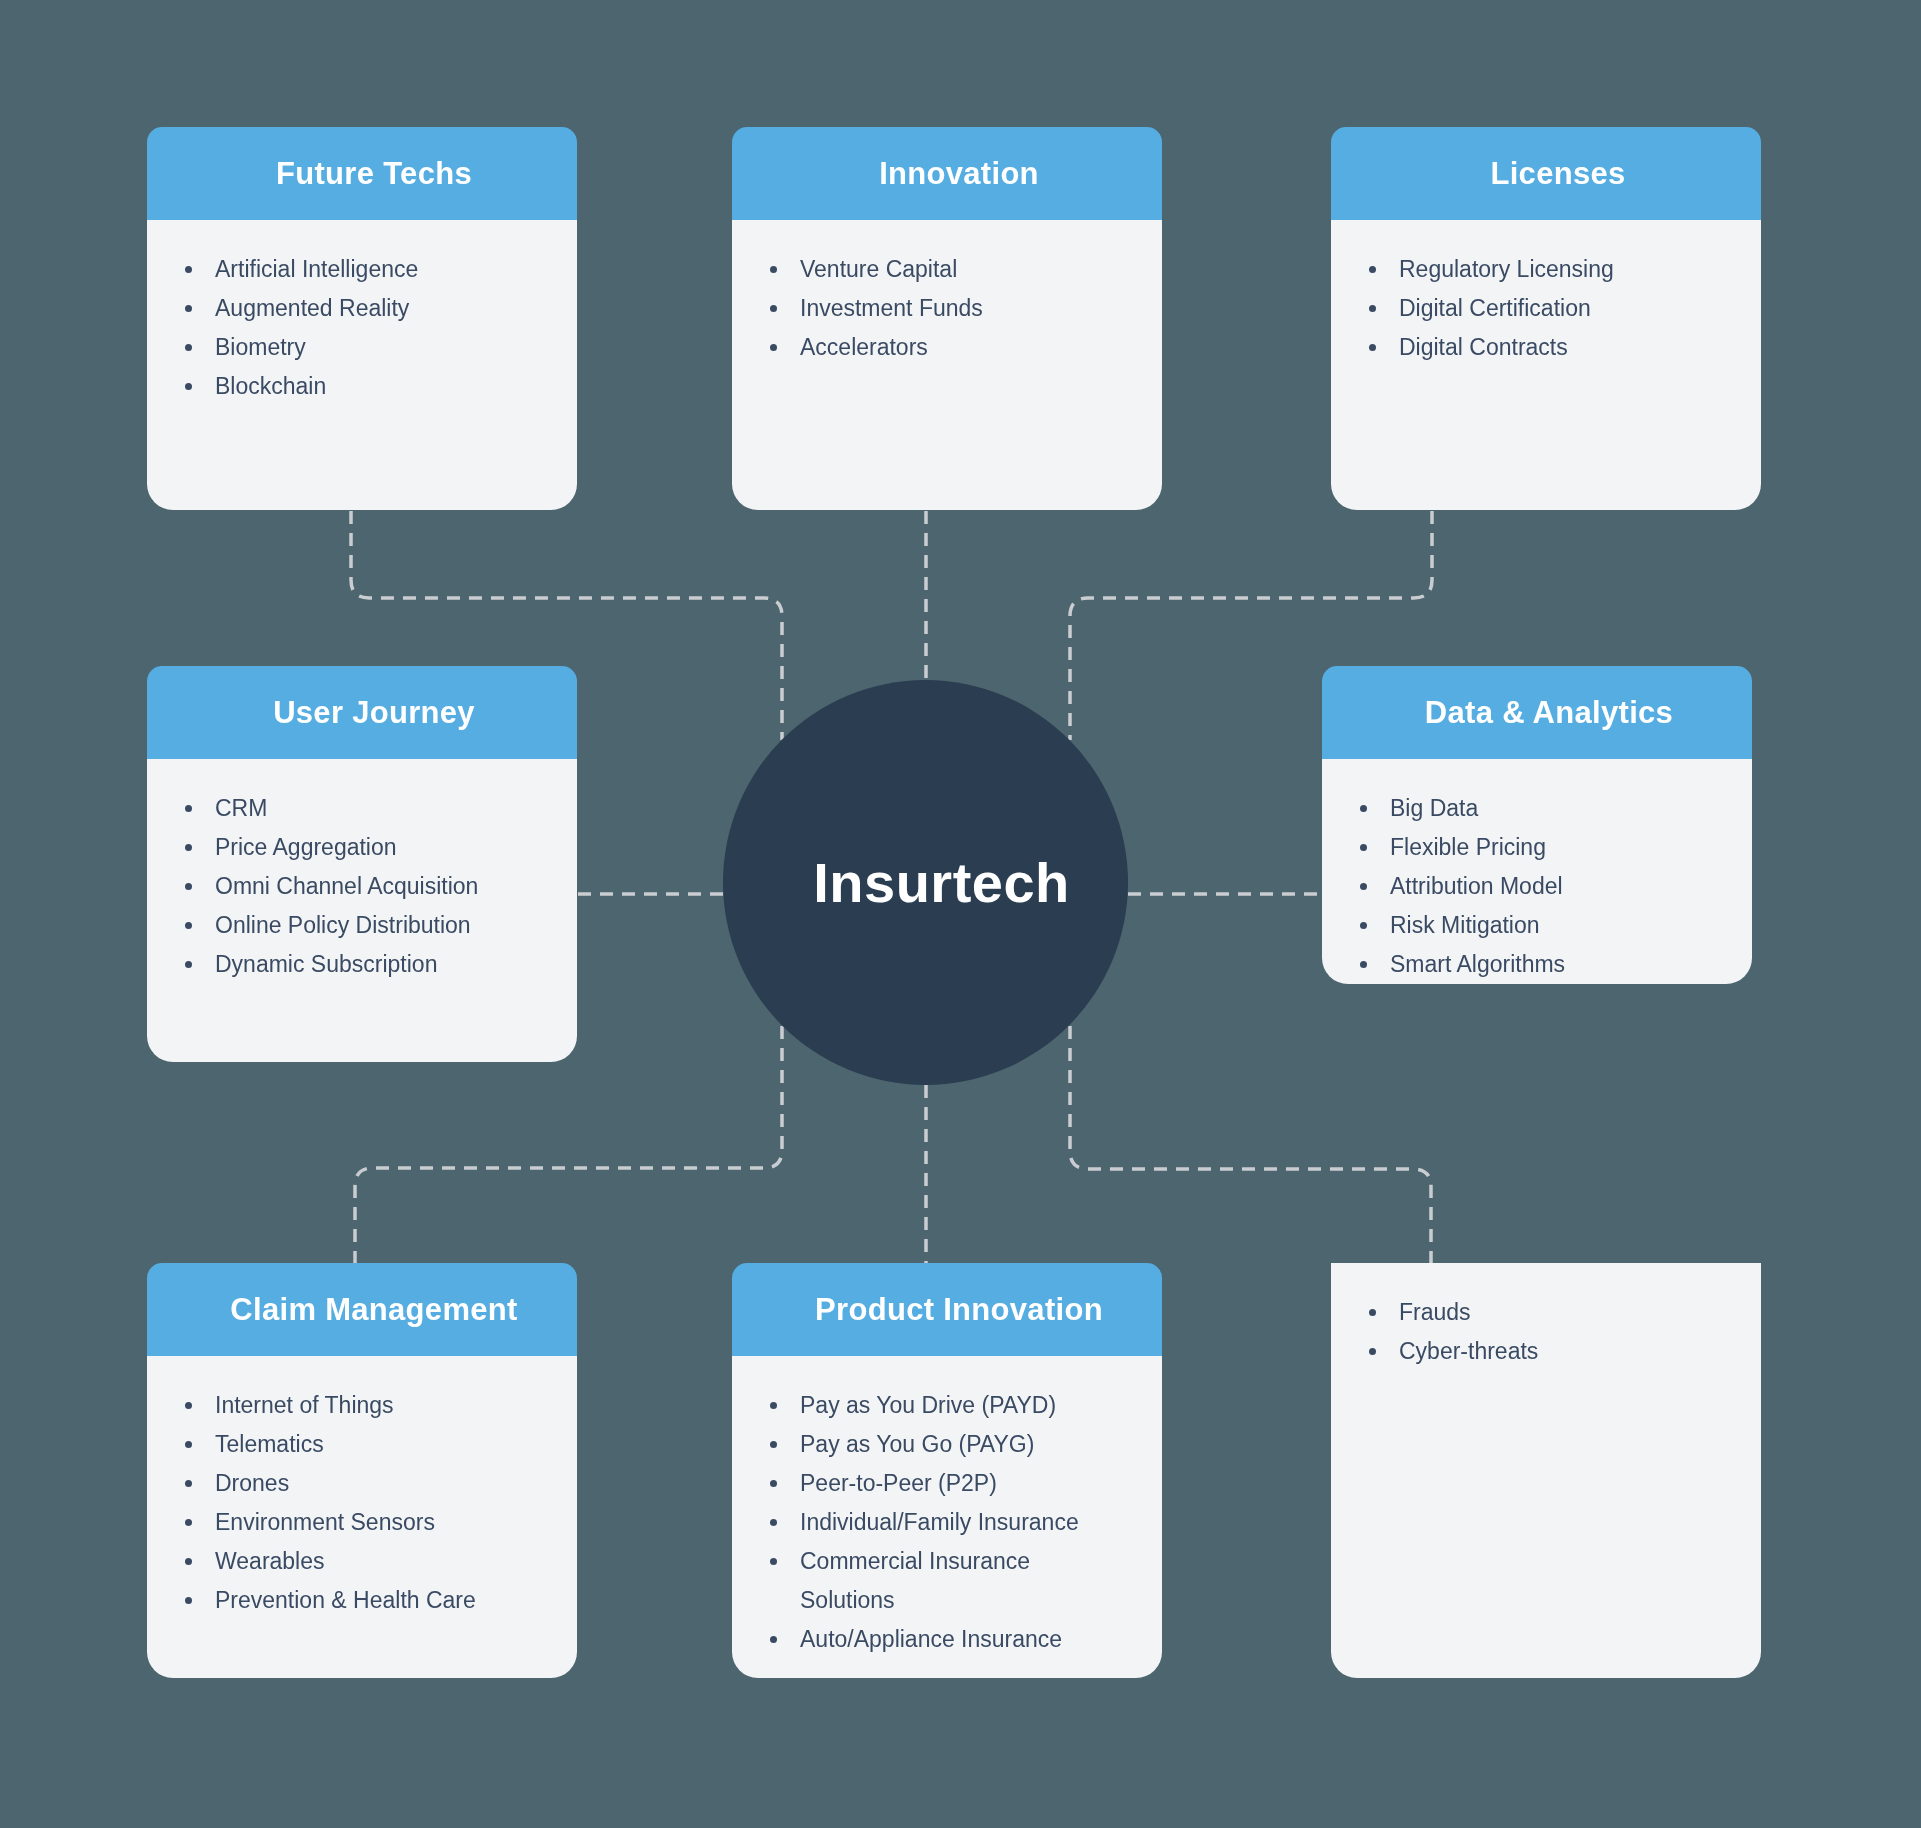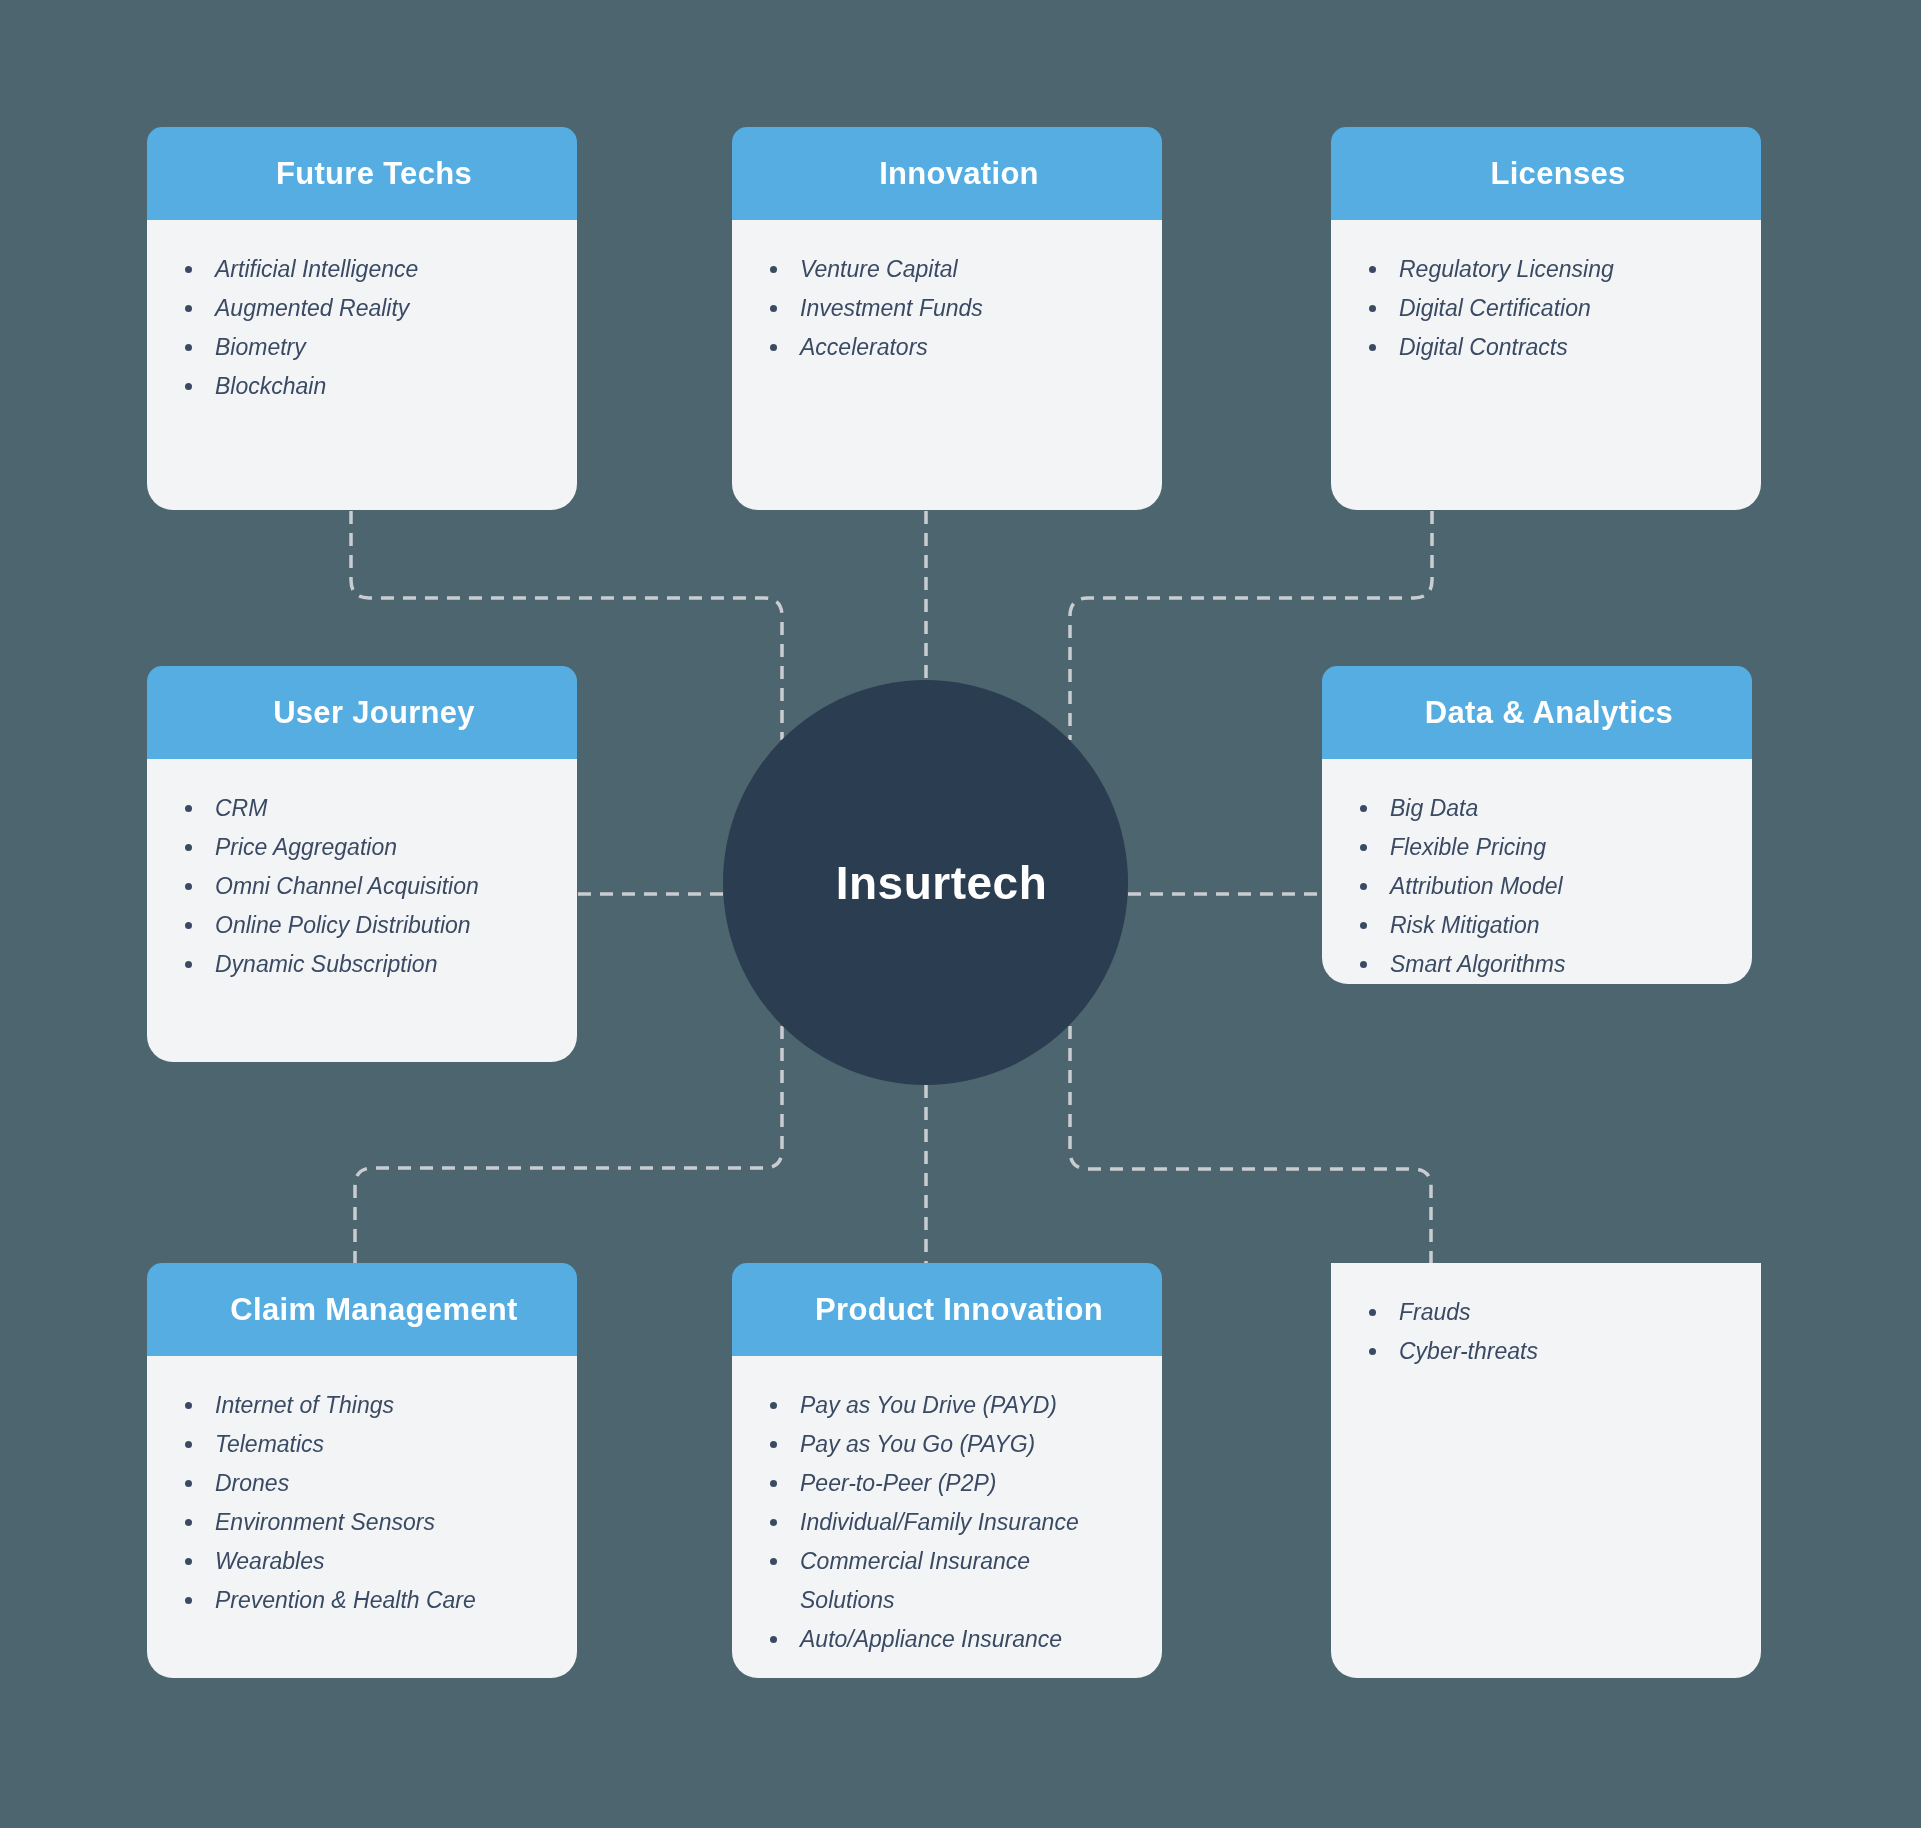--- a/index.html
+++ b/index.html
@@ -19,32 +19,32 @@
   }
   .connectors{position:absolute;left:0;top:0;width:1921px;height:1828px;}
   .connectors path{fill:none;stroke:var(--connector);stroke-width:3.5;stroke-dasharray:13 9;}
   .card{position:absolute;width:430px;display:flex;flex-direction:column;}
   .card-header{
     height:93px;flex:0 0 93px;background:var(--accent);
     border-radius:15px 15px 0 0;
     display:flex;align-items:center;justify-content:center;
     color:var(--title);font-size:31px;font-weight:700;letter-spacing:.3px;padding-left:24px;
   }
-  .card-body{flex:1;background:var(--card);border-radius:0 0 26px 26px;font-style:italic;}
+  .card-body{flex:1;background:var(--card);border-radius:0 0 26px 26px;}
   .card-list{list-style:none;margin:30px 0 0;padding:0 38px 0 68px;}
   .card-list li{position:relative;font-size:23px;line-height:39px;color:var(--text);}
   .dot{
     position:absolute;left:-30px;top:16px;width:7px;height:7px;border-radius:50%;
     background:var(--text);
   }
   .center-circle{
     position:absolute;left:723px;top:680px;width:405px;height:405px;border-radius:50%;
     background:var(--circle);display:flex;align-items:center;justify-content:center;
   }
-  .center-label{color:#fff;font-size:46px;font-weight:700;letter-spacing:.5px;margin-left:32px;}
+  .center-label{color:#fff;font-size:56px;font-weight:700;letter-spacing:.5px;margin-left:32px;}
 </style>
 </head>
 <body>
 
 <div class="canvas">
 
   <svg class="connectors" viewBox="0 0 1921 1828" xmlns="http://www.w3.org/2000/svg">
     <path d="M351 511 L351 580 Q351 598 369 598 L764 598 Q782 598 782 616 L782 740"></path>
     <path d="M926 511 L926 680"></path>
     <path d="M1432 511 L1432 580 Q1432 598 1414 598 L1088 598 Q1070 598 1070 616 L1070 740"></path>

